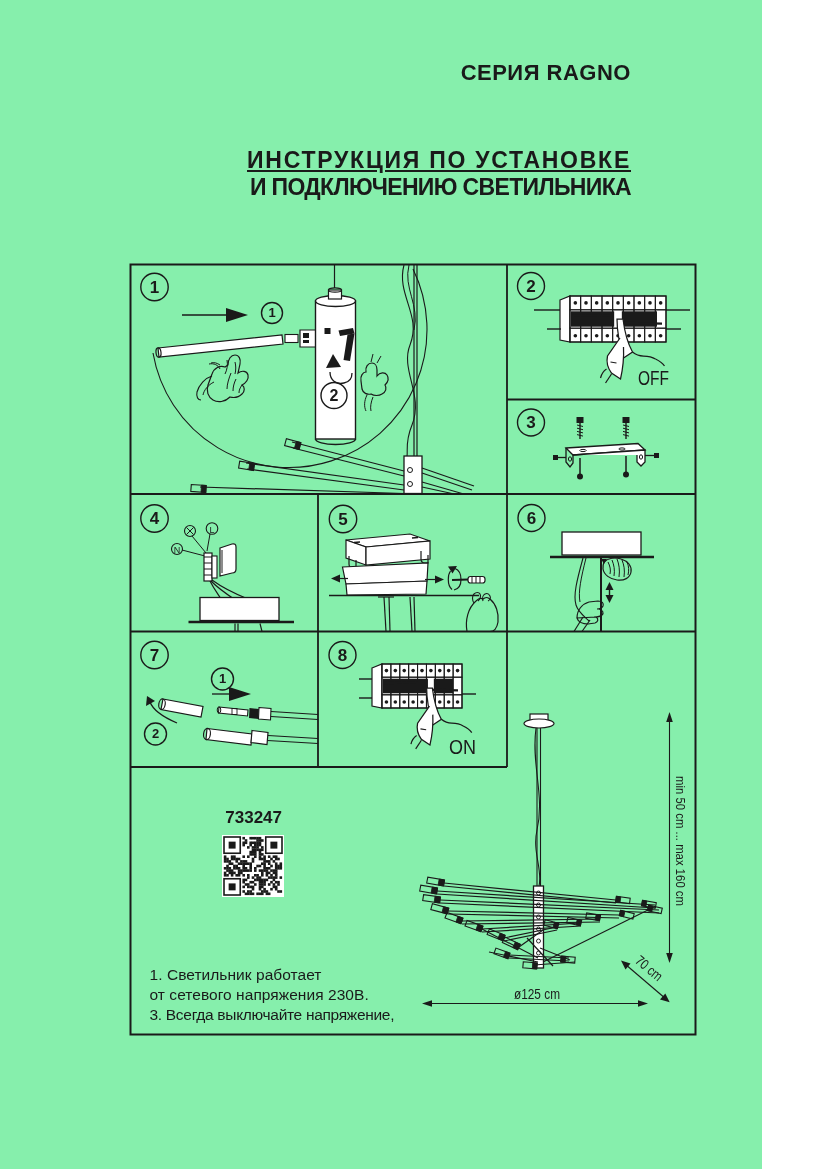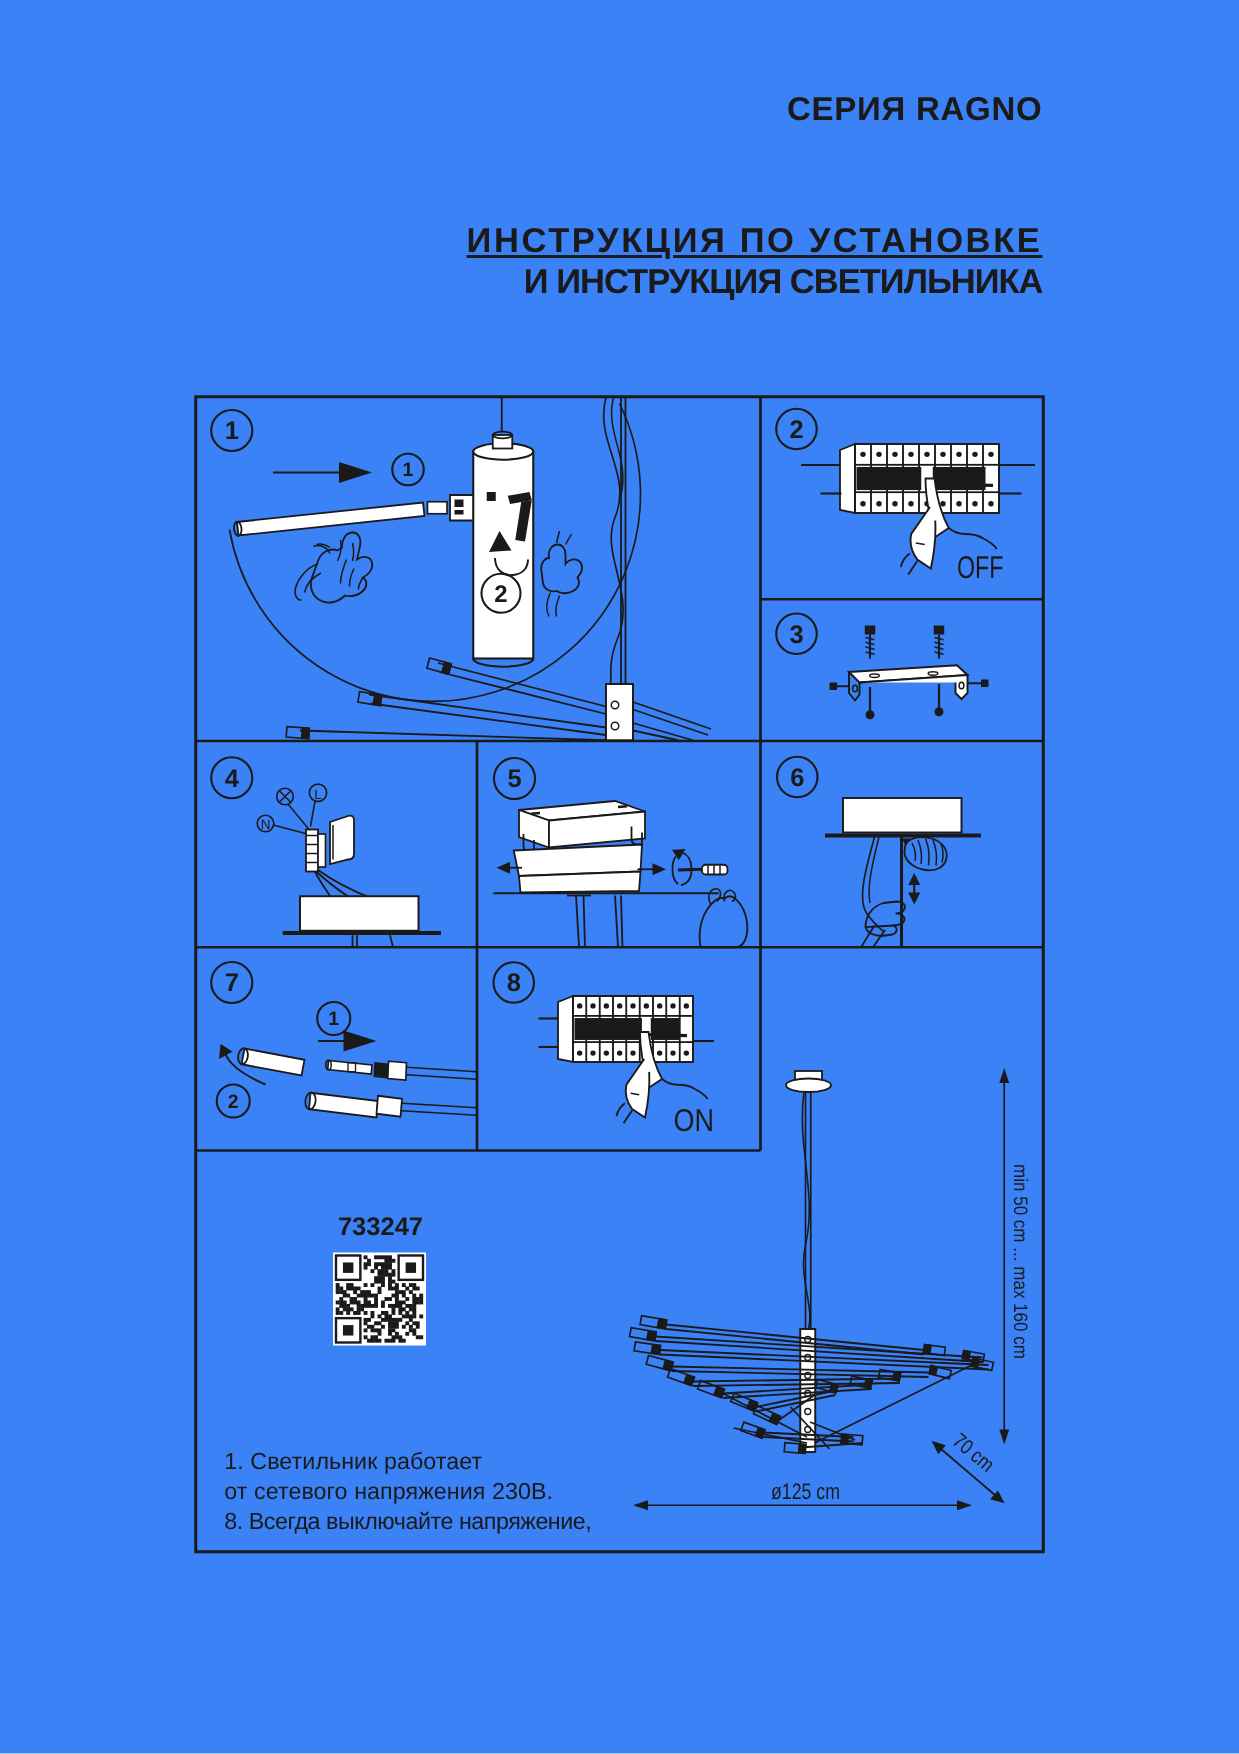--- a/index.html
+++ b/index.html
@@ -1,36 +1,36 @@
 <!DOCTYPE html>
 <html><head>
 <meta charset="utf-8">
 <style>
 * { margin:0; padding:0; box-sizing:border-box; }
 html,body { width:826px; height:1169px; background:#ffffff; font-family:"Liberation Sans", sans-serif; }
-.page { position:relative; width:826px; height:1169px; overflow:hidden; background:#3b82f6; }
+.page { position:relative; width:762px; height:1169px; overflow:hidden; background:#86efac; }
 .hdr { position:absolute; right:131px; text-align:right; color:#1a1a1a; font-weight:bold; white-space:nowrap; }
 #h1 { top:60px; font-size:22px; letter-spacing:0.5px; }
 #h2 { top:90px; font-size:22px; letter-spacing:1.8px; }
 #h3 { top:146.5px; font-size:23px; letter-spacing:1.75px;text-decoration:underline; }
 #h4 { top:174px; font-size:23px; letter-spacing:-0.65px; }
 #code { position:absolute; left:224px; width:58px; top:808px; text-align:right; font-size:17px; font-weight:bold; color:#1a1a1a; }
 #list { position:absolute; left:149.5px; top:933px; font-size:15.5px; line-height:20px; color:#1a1a1a;margin-top:32px; }
 #list .a { letter-spacing:0.05px; } #list .b { letter-spacing:0.05px; }
 #list .c { letter-spacing:-0.3px; } #list .d { letter-spacing:-0.45px; }
 svg { position:absolute; left:0; top:0; }
 </style>
 </head>
 <body>
 <div class="page">
 <div class="hdr" id="h1">СЕРИЯ RAGNO</div>
 <div class="hdr" id="h3">ИНСТРУКЦИЯ ПО УСТАНОВКЕ</div>
-<div class="hdr" id="h4">И ИНСТРУКЦИЯ СВЕТИЛЬНИКА</div>
+<div class="hdr" id="h4">И ПОДКЛЮЧЕНИЮ СВЕТИЛЬНИКА</div>
 <div id="code">733247</div>
-<div id="list"><span class="a">1. Светильник работает</span><br><span class="b">от сетевого напряжения 230В.</span><br><span class="c">8. Всегда выключайте напряжение,</span><br></div>
+<div id="list"><span class="a">1. Светильник работает</span><br><span class="b">от сетевого напряжения 230В.</span><br><span class="c">3. Всегда выключайте напряжение,</span><br></div>
 <svg width="826" height="1169" viewBox="0 0 826 1169">
 <rect x="130.5" y="264.5" width="565.0" height="770.0" fill="none" stroke="#1a1a1a" stroke-width="2.0"></rect>
 <line x1="130.5" y1="494" x2="695.5" y2="494" stroke="#1a1a1a" stroke-width="1.8" stroke-linecap="butt"></line>
 <line x1="130.5" y1="631.5" x2="695.5" y2="631.5" stroke="#1a1a1a" stroke-width="1.8" stroke-linecap="butt"></line>
 <line x1="130.5" y1="767" x2="507" y2="767" stroke="#1a1a1a" stroke-width="1.8" stroke-linecap="butt"></line>
 <line x1="507" y1="399.5" x2="695.5" y2="399.5" stroke="#1a1a1a" stroke-width="1.8" stroke-linecap="butt"></line>
 <line x1="507" y1="264.5" x2="507" y2="767" stroke="#1a1a1a" stroke-width="1.8" stroke-linecap="butt"></line>
 <line x1="318" y1="494" x2="318" y2="767" stroke="#1a1a1a" stroke-width="1.8" stroke-linecap="butt"></line>
 <circle cx="154.5" cy="287" r="13.7" fill="none" stroke="#1a1a1a" stroke-width="1.4"></circle>
 <text x="154.5" y="292.865" font-family="&quot;Liberation Sans&quot;, sans-serif" font-size="17" font-weight="bold" text-anchor="middle" fill="#1a1a1a">1</text>

